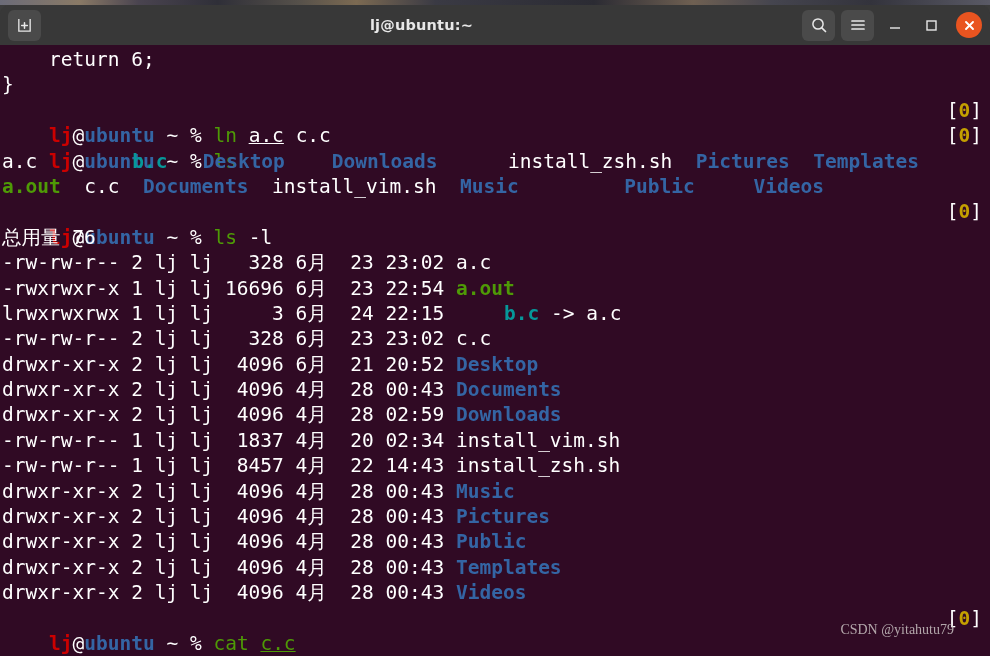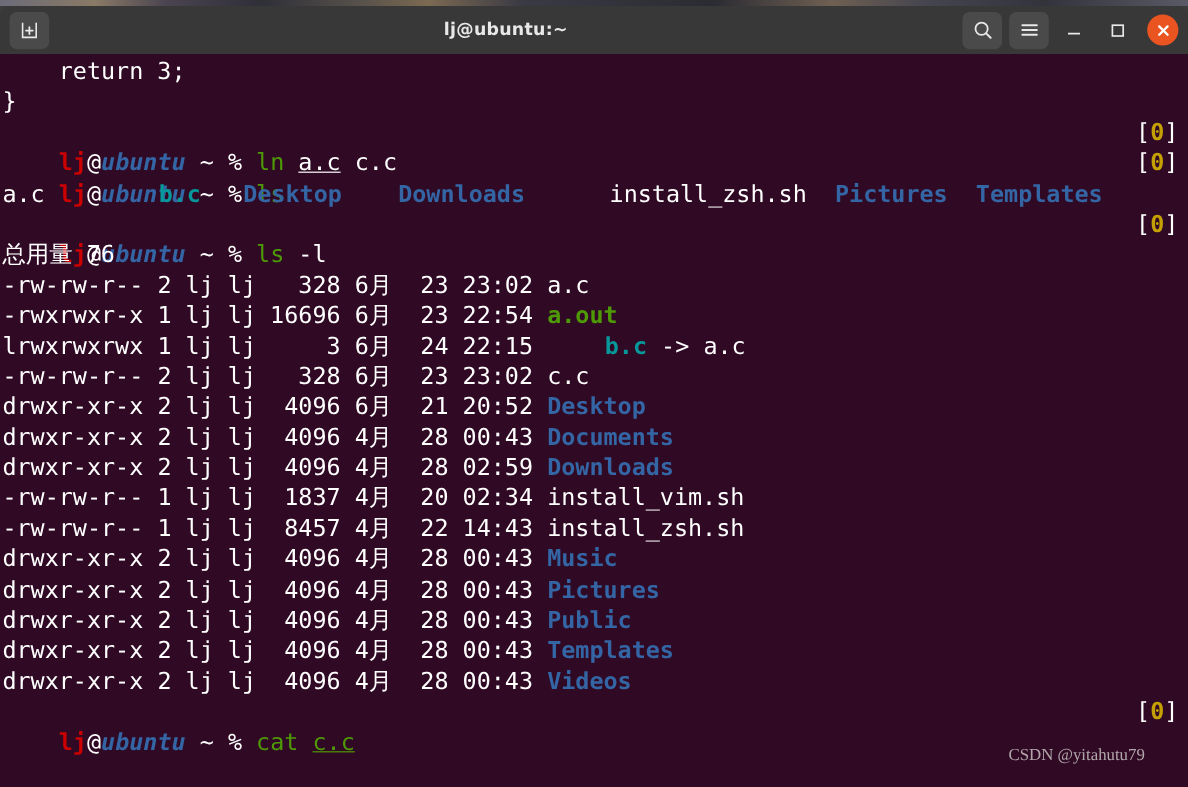--- a/index.html
+++ b/index.html
@@ -116,21 +116,21 @@
   .exit-code {
     position: absolute;
     right: 8px;
     top: 0;
     white-space: pre;
   }
 
   
   .c-white   { color: #ffffff; }
   .c-red     { color: #cc0000; }
-  .c-blue    { color: #3465a4; font-style: italic; }
+  .c-blue    { color: #3465a4; }
   .c-green   { color: #4e9a06; }
   .c-yellow  { color: #c4a000; }
   .c-bold    { font-weight: bold; }
   .c-under   { text-decoration: underline; }
 
   
   .dir { color: #3465a4; font-weight: bold; }
   .exe { color: #4e9a06; font-weight: bold; }
   .lnk { color: #06989a; font-weight: bold; margin-left: 48px; }
 
@@ -197,35 +197,36 @@
         <line x1="3" y1="3" x2="10" y2="10" stroke="#ffffff" stroke-width="1.9" stroke-linecap="round"></line>
         <line x1="10" y1="3" x2="3" y2="10" stroke="#ffffff" stroke-width="1.9" stroke-linecap="round"></line>
       </svg>
     </div>
 
   </div>
 </div>
 
 <div id="terminal">
 
-  <div class="line"><span>    return 3;</span></div>
+  <div class="line"><span>    return 6;</span></div>
   <div class="line"><span>}</span></div>
 
   <div class="line">
     <span class="c-red c-bold">lj</span><span class="c-white">@</span><span class="c-blue c-bold">ubuntu</span><span class="c-white"> </span><span class="c-white">~</span><span class="c-white"> </span><span class="c-white">%</span><span class="c-white"> </span><span class="c-green">ln</span><span class="c-white"> </span><span class="c-white c-under">a.c</span><span class="c-white"> </span><span class="c-white">c.c</span>
     <span class="exit-code c-white">[<span class="c-yellow c-bold">0</span>]</span>
   </div>
 
   <div class="line">
     <span class="c-red c-bold">lj</span><span class="c-white">@</span><span class="c-blue c-bold">ubuntu</span><span class="c-white"> </span><span class="c-white">~</span><span class="c-white"> </span><span class="c-white">%</span><span class="c-white"> </span><span class="c-green">ls</span>
     <span class="exit-code c-white">[<span class="c-yellow c-bold">0</span>]</span>
   </div>
 
   <div class="line"><span class="c-white">a.c</span><span>    </span><span class="lnk">b.c</span><span>   </span><span class="dir">Desktop</span><span>    </span><span class="dir">Downloads</span><span>      </span><span class="c-white">install_zsh.sh</span><span>  </span><span class="dir">Pictures</span><span>  </span><span class="dir">Templates</span></div>
 
+  <div class="line"><span class="exe">a.out</span><span>  </span><span class="c-white">c.c</span><span>  </span><span class="dir">Documents</span><span>  </span><span class="c-white">install_vim.sh</span><span>  </span><span class="dir">Music</span><span>         </span><span class="dir">Public</span><span>     </span><span class="dir">Videos</span></div>
 
   <div class="line">
     <span class="c-red c-bold">lj</span><span class="c-white">@</span><span class="c-blue c-bold">ubuntu</span><span class="c-white"> </span><span class="c-white">~</span><span class="c-white"> </span><span class="c-white">%</span><span class="c-white"> </span><span class="c-green">ls</span><span class="c-white"> </span><span class="c-white">-l</span>
     <span class="exit-code c-white">[<span class="c-yellow c-bold">0</span>]</span>
   </div>
 
   <div class="line"><span class="c-white">总用量</span><span> </span><span class="c-white">76</span></div>
 
   <div id="ls-long-rows">
       <div class="line"><span class="c-white">-rw-rw-r--</span><span class="c-white"> 2</span><span class="c-white"> lj</span><span class="c-white"> lj</span><span class="c-white">   328</span><span class="c-white"> 6月</span><span class="c-white">  23</span><span class="c-white"> 23:02 </span><span class="c-white">a.c</span></div>

